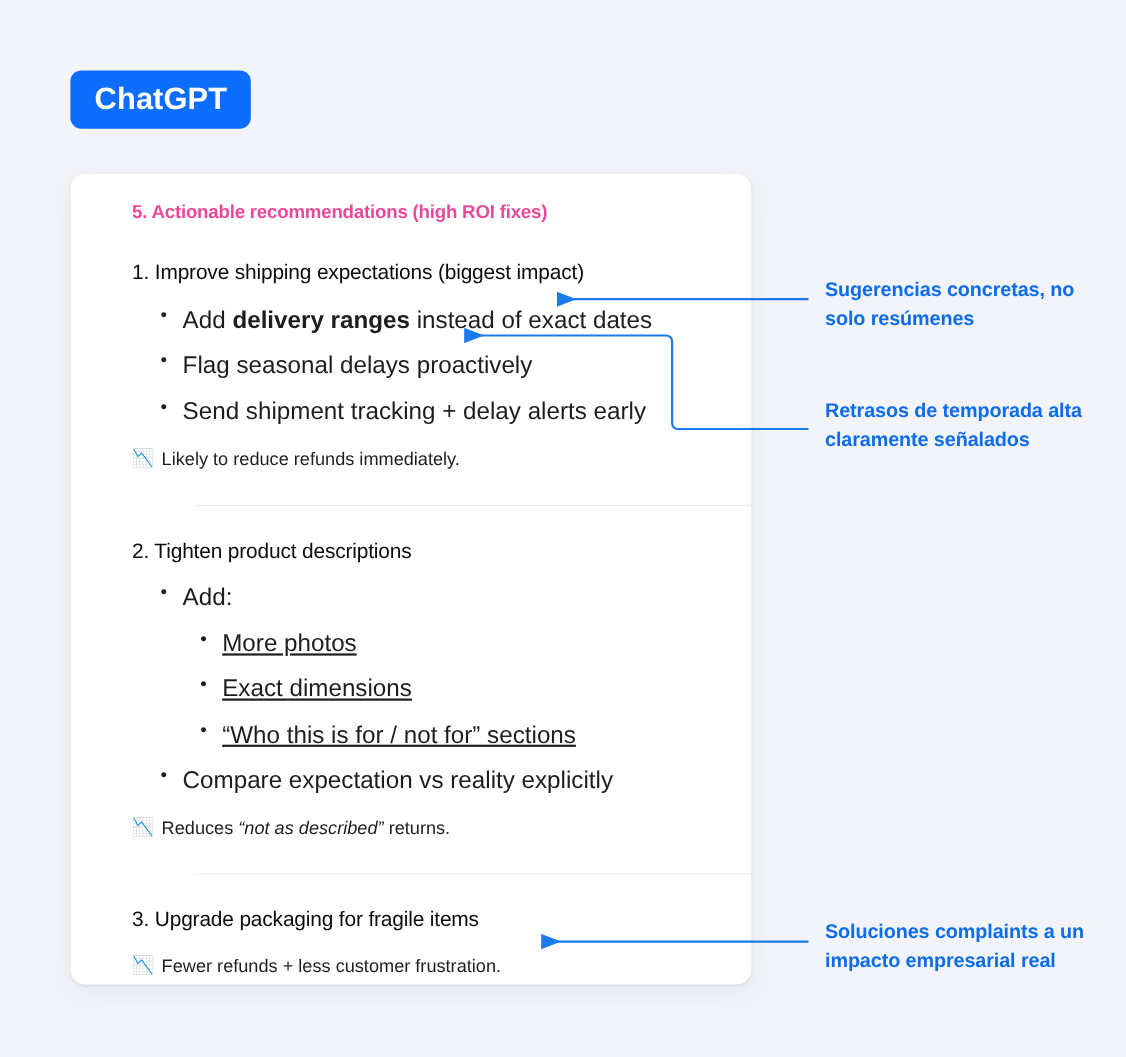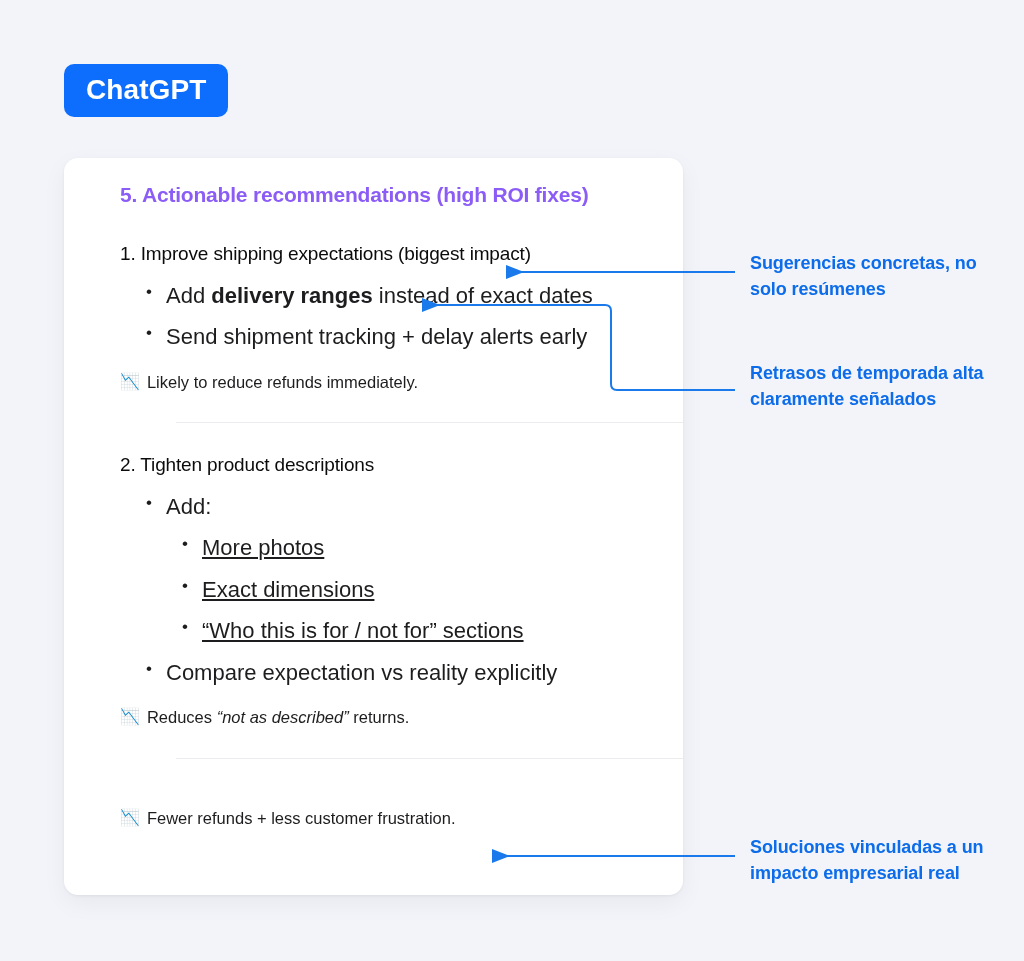--- a/index.html
+++ b/index.html
@@ -40,23 +40,23 @@
     background: #ffffff;
     border-radius: 14px;
     box-shadow: 0 1px 3px rgba(16,24,40,0.06), 0 8px 24px rgba(16,24,40,0.05);
     overflow: hidden;
   }
   .card-inner {
     padding: 24px 0 0 56px;
   }
 
   .h-main {
-    font-size: 21px;
+    font-size: 17px;
     font-weight: bold;
-    color: #8b5cf6;
+    color: #ec4899;
     letter-spacing: -0.2px;
     margin: 0 0 34px 0;
     line-height: 1.25;
   }
   .h-sub {
     font-size: 19px;
     font-weight: normal;
     color: #0b0b0c;
     letter-spacing: -0.15px;
     margin: 0 0 14px 0;
@@ -144,20 +144,21 @@
 
 <div class="card">
   <div class="card-inner">
 
     <h1 class="h-main">5. Actionable recommendations (high ROI fixes)</h1>
 
     <section>
       <h2 class="h-sub">1. Improve shipping expectations (biggest impact)</h2>
       <ul class="lvl1">
         <li><span>Add </span><b>delivery ranges</b><span> instead of exact dates</span></li>
+        <li><span>Flag seasonal delays proactively</span></li>
         <li><span>Send shipment tracking + delay alerts early</span></li>
       </ul>
       <p class="outcome">
         <span class="emoji">📉</span>
         <span><span>Likely to reduce refunds immediately.</span></span>
       </p>
     </section>
 
     <div class="divider"></div>
 
@@ -176,32 +177,33 @@
       </ul>
       <p class="outcome">
         <span class="emoji">📉</span>
         <span><span>Reduces </span><i>“not as described”</i><span> returns.</span></span>
       </p>
     </section>
 
     <div class="divider"></div>
 
     <section class="sec3">
+      <h2 class="h-sub">3. Upgrade packaging for fragile items</h2>
       <p class="outcome">
         <span class="emoji">📉</span>
         <span><span>Fewer refunds + less customer frustration.</span></span>
       </p>
     </section>
 
   </div>
 </div>
 
 <div class="anno" id="anno-1">Sugerencias concretas, no solo resúmenes</div>
 <div class="anno" id="anno-2">Retrasos de temporada alta claramente señalados</div>
-<div class="anno" id="anno-3">Soluciones vinculadas a un impacto empresarial real</div>
+<div class="anno" id="anno-3">Soluciones complaints a un impacto empresarial real</div>
 
 <svg id="connectors" viewBox="0 0 1024 961" width="1024" height="961" xmlns="http://www.w3.org/2000/svg">
   <defs>
     <marker id="arrowhead" markerWidth="9" markerHeight="7" refX="8" refY="3.5" orient="auto">
       <polygon points="9 0, 0 3.5, 9 7" fill="#1a7aeb"></polygon>
     </marker>
   </defs>
 
   <path d="M735 272 L508 272" fill="none" stroke="#1a7aeb" stroke-width="2" marker-end="url(#arrowhead)"></path>
 

